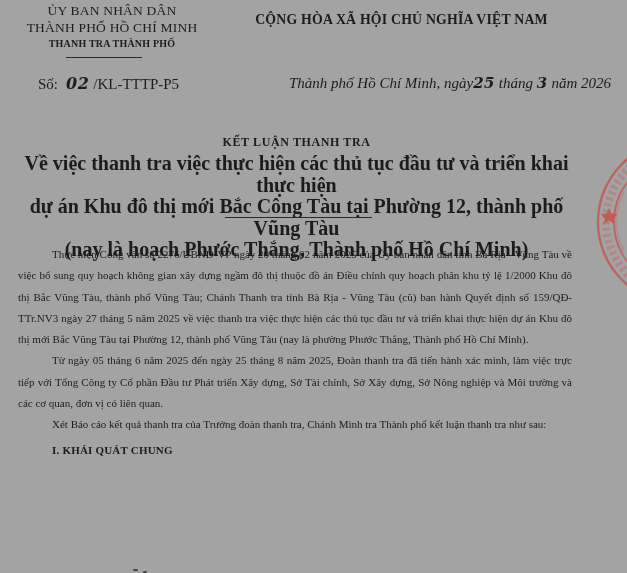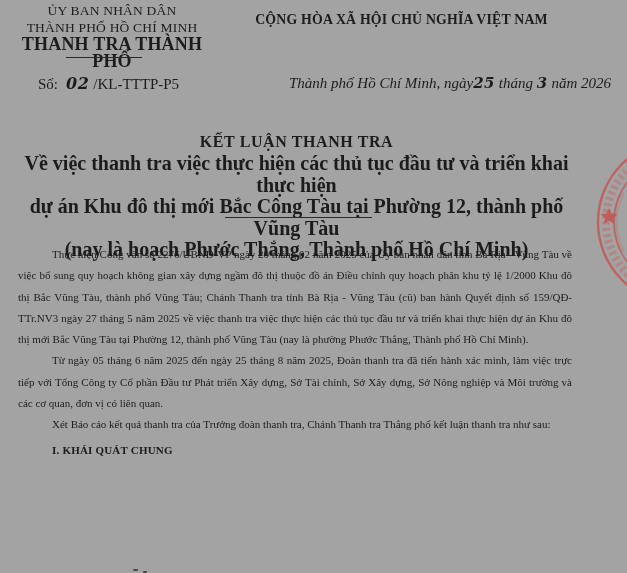--- a/index.html
+++ b/index.html
@@ -10,21 +10,21 @@
     background:#a3a3a3;
     font-family:"Liberation Serif", serif;
     color:#1c1c1c;
   }
   
   .hdr-left{
     position:absolute;left:6px;top:3px;width:212px;
     text-align:center;font-size:13.5px;line-height:16.5px;
     letter-spacing:.2px;
   }
-  .hdr-left .org-bold{font-weight:bold;font-size:18px;}
+  .hdr-left .org-bold{font-weight:bold;font-size:10px;}
   .hdr-left-rule{
     position:absolute;left:66px;top:57px;width:76px;height:0;
     border-top:1.4px solid #2a2a2a;
   }
   .doc-number{
     position:absolute;left:38px;top:74px;font-size:15px;line-height:19px;
     white-space:nowrap;
   }
   .hand{
     font-family:"DejaVu Serif", serif;
@@ -44,21 +44,21 @@
   .dateline{
     position:absolute;left:289px;top:74px;width:300px;
     font-style:italic;font-size:15px;line-height:19px;white-space:nowrap;
   }
   .dateline .hand{font-size:15px;}
   
   .title-block{
     position:absolute;left:18px;top:131px;width:557px;
     text-align:center;font-weight:bold;
   }
-  .title-main{font-size:16px;line-height:22px;letter-spacing:.6px;text-align:center;}
+  .title-main{font-size:12px;line-height:22px;letter-spacing:.6px;text-align:center;}
   .title-sub{font-size:20px;line-height:21.5px;}
   .title-rule{
     position:absolute;left:225px;top:217px;width:147px;height:0;
     border-top:1.6px solid #2a2a2a;
   }
   
   .body-block{
     position:absolute;left:18px;top:244px;width:554px;
     font-size:11px;line-height:21.3px;text-align:justify;
   }
@@ -101,21 +101,21 @@
     <div class="title-main">KẾT LUẬN THANH TRA</div>
     <div class="title-sub">Về việc thanh tra việc thực hiện các thủ tục đầu tư và triển khai thực hiện</div>
     <div class="title-sub">dự án Khu đô thị mới Bắc Công Tàu tại Phường 12, thành phố Vũng Tàu</div>
     <div class="title-sub">(nay là hoạch Phước Thắng, Thành phố Hồ Chí Minh)</div>
   </div>
   <div class="title-rule"></div>
 
   <div class="body-block">
     <p>Thực hiện Công văn số 2276/UBND-VP ngày 20 tháng 02 năm 2025 của Ủy ban nhân dân tỉnh Bà Rịa - Vũng Tàu về việc bổ sung quy hoạch không gian xây dựng ngầm đô thị thuộc đồ án Điều chỉnh quy hoạch phân khu tỷ lệ 1/2000 Khu đô thị Bắc Vũng Tàu, thành phố Vũng Tàu; Chánh Thanh tra tỉnh Bà Rịa - Vũng Tàu (cũ) ban hành Quyết định số 159/QĐ-TTr.NV3 ngày 27 tháng 5 năm 2025 về việc thanh tra việc thực hiện các thủ tục đầu tư và triển khai thực hiện dự án Khu đô thị mới Bắc Vũng Tàu tại Phường 12, thành phố Vũng Tàu (nay là phường Phước Thắng, Thành phố Hồ Chí Minh).</p>
     <p>Từ ngày 05 tháng 6 năm 2025 đến ngày 25 tháng 8 năm 2025, Đoàn thanh tra đã tiến hành xác minh, làm việc trực tiếp với Tổng Công ty Cổ phần Đầu tư Phát triển Xây dựng, Sở Tài chính, Sở Xây dựng, Sở Nông nghiệp và Môi trường và các cơ quan, đơn vị có liên quan.</p>
-    <p>Xét Báo cáo kết quả thanh tra của Trưởng đoàn thanh tra, Chánh Thanh tra Thắng phố kết luận thanh tra như sau:</p>
+    <p>Xét Báo cáo kết quả thanh tra của Trưởng đoàn thanh tra, Chánh Minh tra Thành phố kết luận thanh tra như sau:</p>
     <p class="heading">I. KHÁI QUÁT CHUNG</p>
   </div>
 
   <svg class="seal" viewBox="0 0 170 170" width="170" height="170">
     <circle cx="85" cy="82" r="82" fill="none" stroke-width="2.4" opacity="0.8" stroke="#c5524e"></circle>
     <circle cx="85" cy="82" r="66" fill="none" stroke-width="1.6" opacity="0.72" stroke="#c5524e"></circle>
     <circle cx="85" cy="82" r="74" fill="none" stroke-width="8" opacity="0.34" stroke-dasharray="3 3.2" stroke="#c5524e"></circle>
     <path d="M14 68 l2.6 5.4 5.9.6 -4.4 4 1.2 5.8 -5.3-3 -5.2 3 1.2-5.8 -4.4-4 5.9-.6 z" opacity="0.85" fill="#c5524e"></path>
     <path d="M28 52 q-8 14 -8 30 q0 16 8 30" fill="none" stroke-width="5" opacity="0.18" stroke="#c5524e"></path>
   </svg>

